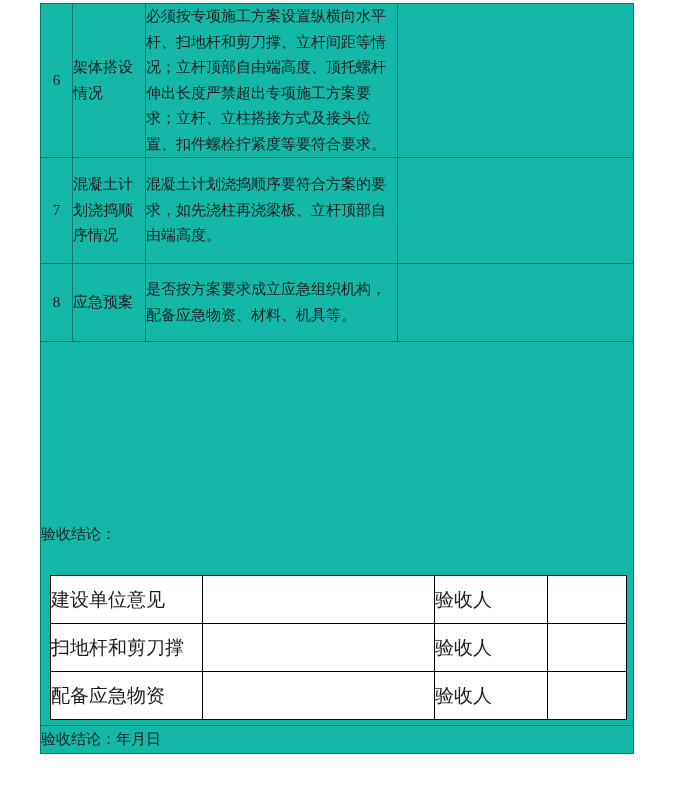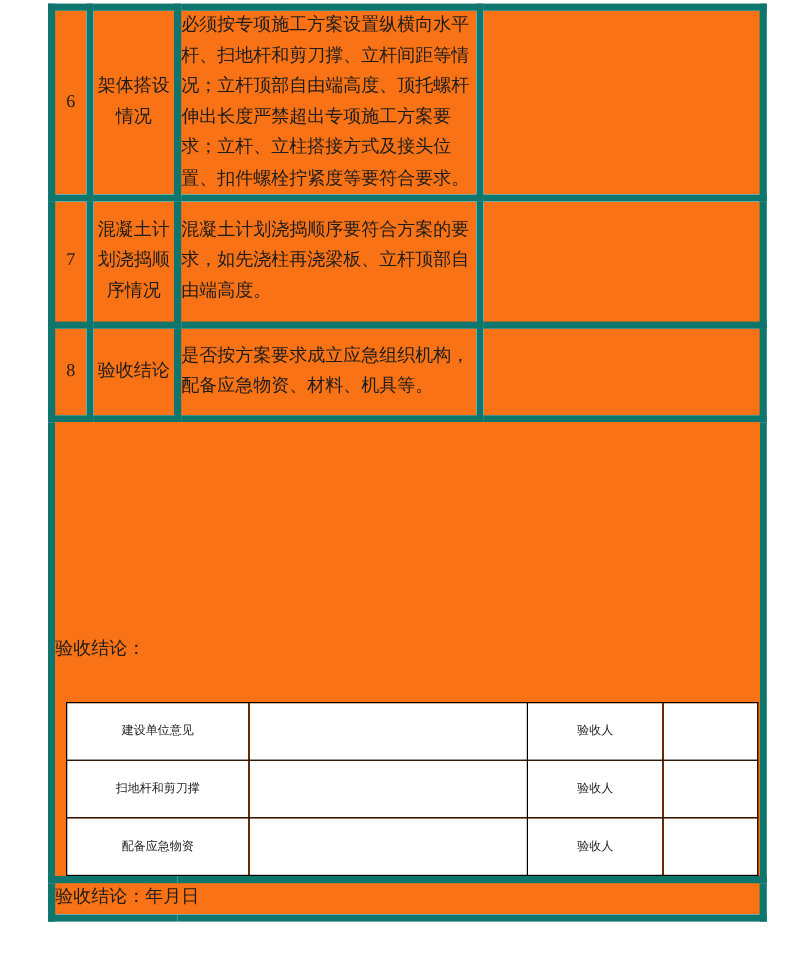--- a/index.html
+++ b/index.html
@@ -18,33 +18,33 @@
   }
   table.main-table {
     position: absolute;
     left: 40px;
     top: 3px;
     width: 593px;
     border-collapse: collapse;
     table-layout: fixed;
   }
   table.main-table td {
-    border: 6px solid #0f766e;
+    border: 1px solid #0f766e;
     vertical-align: middle;
     font-size: 15px;
     line-height: 25.5px;
     padding: 0;
-    background: #f97316;
+    background: #14b8a6;
     overflow: hidden;
   }
   td.c-no {
     text-align: center;
   }
   td.c-name {
-    text-align: center;
+    text-align: left;
     padding: 0 12px;
   }
   td.c-desc {
     padding: 0 5px;
     text-align: left;
   }
   td.c-result {
     background: #ffffff;
   }
   tr.row-6 { height: 154px; }
@@ -64,23 +64,22 @@
   table.opinion-table {
     position: absolute;
     left: 9px;
     top: 233px;
     width: 576px;
     border-collapse: collapse;
     table-layout: fixed;
   }
   table.opinion-table td {
     border: 1px solid #000000;
-    font-size: 10px;
+    font-size: 19px;
     vertical-align: middle;
-    text-align: center;
     background: #ffffff;
     padding: 0;
   }
   table.opinion-table tr { height: 48px; }
   td.date-cell {
     vertical-align: middle;
     padding: 0 4px;
     font-size: 15px;
   }
 </style>
@@ -104,21 +103,21 @@
         <td class="c-result"></td>
       </tr>
       <tr class="row-7">
         <td class="c-no">7</td>
         <td class="c-name">混凝土计划浇捣顺序情况</td>
         <td class="c-desc">混凝土计划浇捣顺序要符合方案的要求，如先浇柱再浇梁板、立杆顶部自由端高度。</td>
         <td class="c-result"></td>
       </tr>
       <tr class="row-8">
         <td class="c-no">8</td>
-        <td class="c-name">验收结论</td>
+        <td class="c-name">应急预案</td>
         <td class="c-desc">是否按方案要求成立应急组织机构，配备应急物资、材料、机具等。</td>
         <td class="c-result"></td>
       </tr>
       <tr class="row-conclusion">
         <td class="conclusion-cell" colspan="4">
           <div class="conclusion-label">验收结论：</div>
 
           <table class="opinion-table">
             <colgroup>
               <col style="width:152px">

